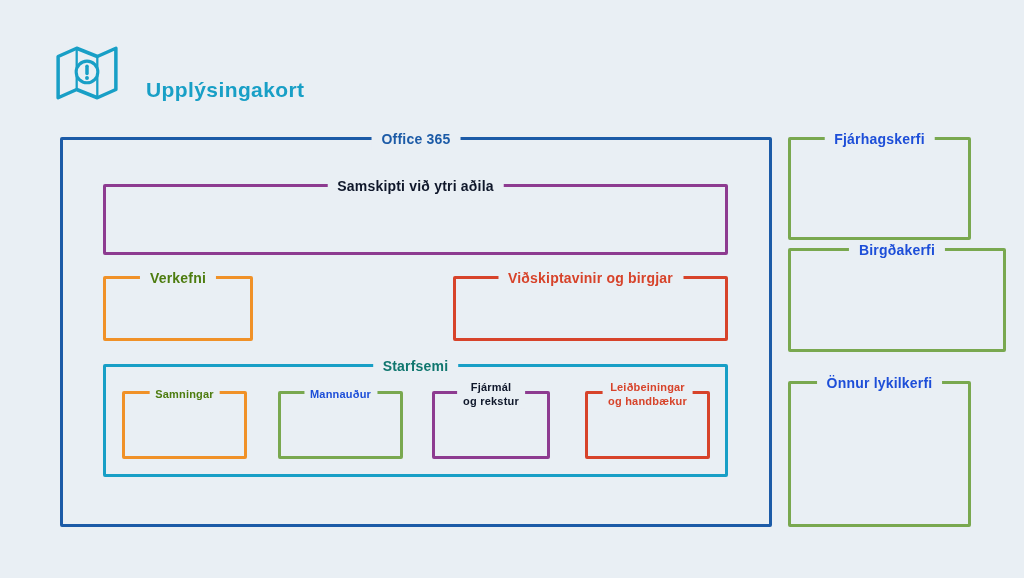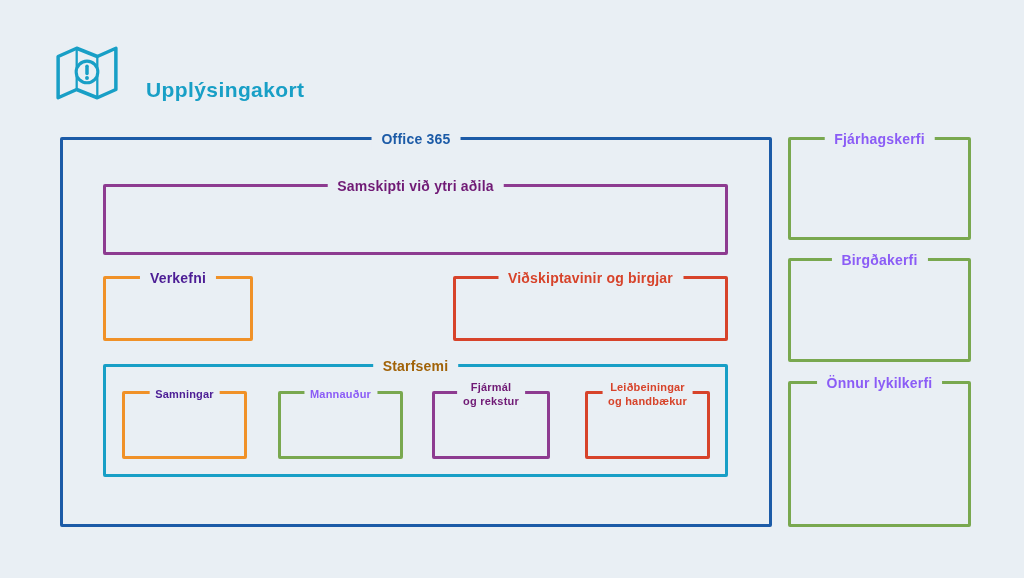--- a/index.html
+++ b/index.html
@@ -50,39 +50,39 @@
     text-align: center;
     letter-spacing: 0.2px;
   }
   .legend.small {
     font-size: 11px;
     padding: 0 6px;
     line-height: 1.3;
   }
 
   .b-blue   { border-color: #1c5ba7; }  .t-blue   { color: #1c5ba7; }
-  .b-purple { border-color: #8d3b90; }  .t-purple { color: #701a75; }
-  .b-orange { border-color: #f09127; }  .t-orange { color: #4c1d95; text-align: center; }
-  .b-green  { border-color: #79a84f; }  .t-green  { color: #8b5cf6; }
+  .b-purple { border-color: #8d3b90; }  .t-purple { color: #0f172a; }
+  .b-orange { border-color: #f09127; }  .t-orange { color: #4d7c0f; text-align: center; }
+  .b-green  { border-color: #79a84f; }  .t-green  { color: #1d4ed8; }
   .b-red    { border-color: #d7432a; }  .t-red    { color: #d7432a; text-align: center; }
-  .b-cyan   { border-color: #189fc6; }  .t-cyan   { color: #a16207; }
+  .b-cyan   { border-color: #189fc6; }  .t-cyan   { color: #0f766e; }
 
   
   .office        { left: 60px;  top: 137px; width: 712px; height: 390px; }
   .samskipti     { left: 40px;  top: 44px;  width: 625px; height: 71px; }
   .verkefni      { left: 40px;  top: 136px; width: 150px; height: 65px; }
   .teymi         { left: 215px; top: 136px; width: 150px; height: 65px; }
   .vidskipta     { left: 390px; top: 136px; width: 275px; height: 65px; }
   .starfsemi     { left: 40px;  top: 224px; width: 625px; height: 113px; }
   .samningar     { left: 16px;  top: 24px;  width: 125px; height: 68px; }
   .mannaudur     { left: 172px; top: 24px;  width: 125px; height: 68px; }
   .fjarmal       { left: 326px; top: 24px;  width: 118px; height: 68px; }
   .leidbeiningar { left: 479px; top: 24px;  width: 125px; height: 68px; }
   .fjarhags      { left: 788px; top: 137px; width: 183px; height: 103px; }
-  .birgda        { left: 788px; top: 258px; width: 183px; height: 104px; }
+  .birgda        { left: 788px; top: 248px; width: 218px; height: 104px; }
   .onnur         { left: 788px; top: 381px; width: 183px; height: 146px; }
 </style>
 </head>
 <body>
 
 <div class="canvas">
 
   <div class="header">
     <svg width="66" height="58" viewBox="0 0 64 56" aria-hidden="true">
       <path d="M4 12 L22 4 L42 12 L60 4 L60 44 L42 52 L22 44 L4 52 Z" fill="none" stroke="#189fc6" stroke-width="3.4" stroke-linejoin="round"></path>

